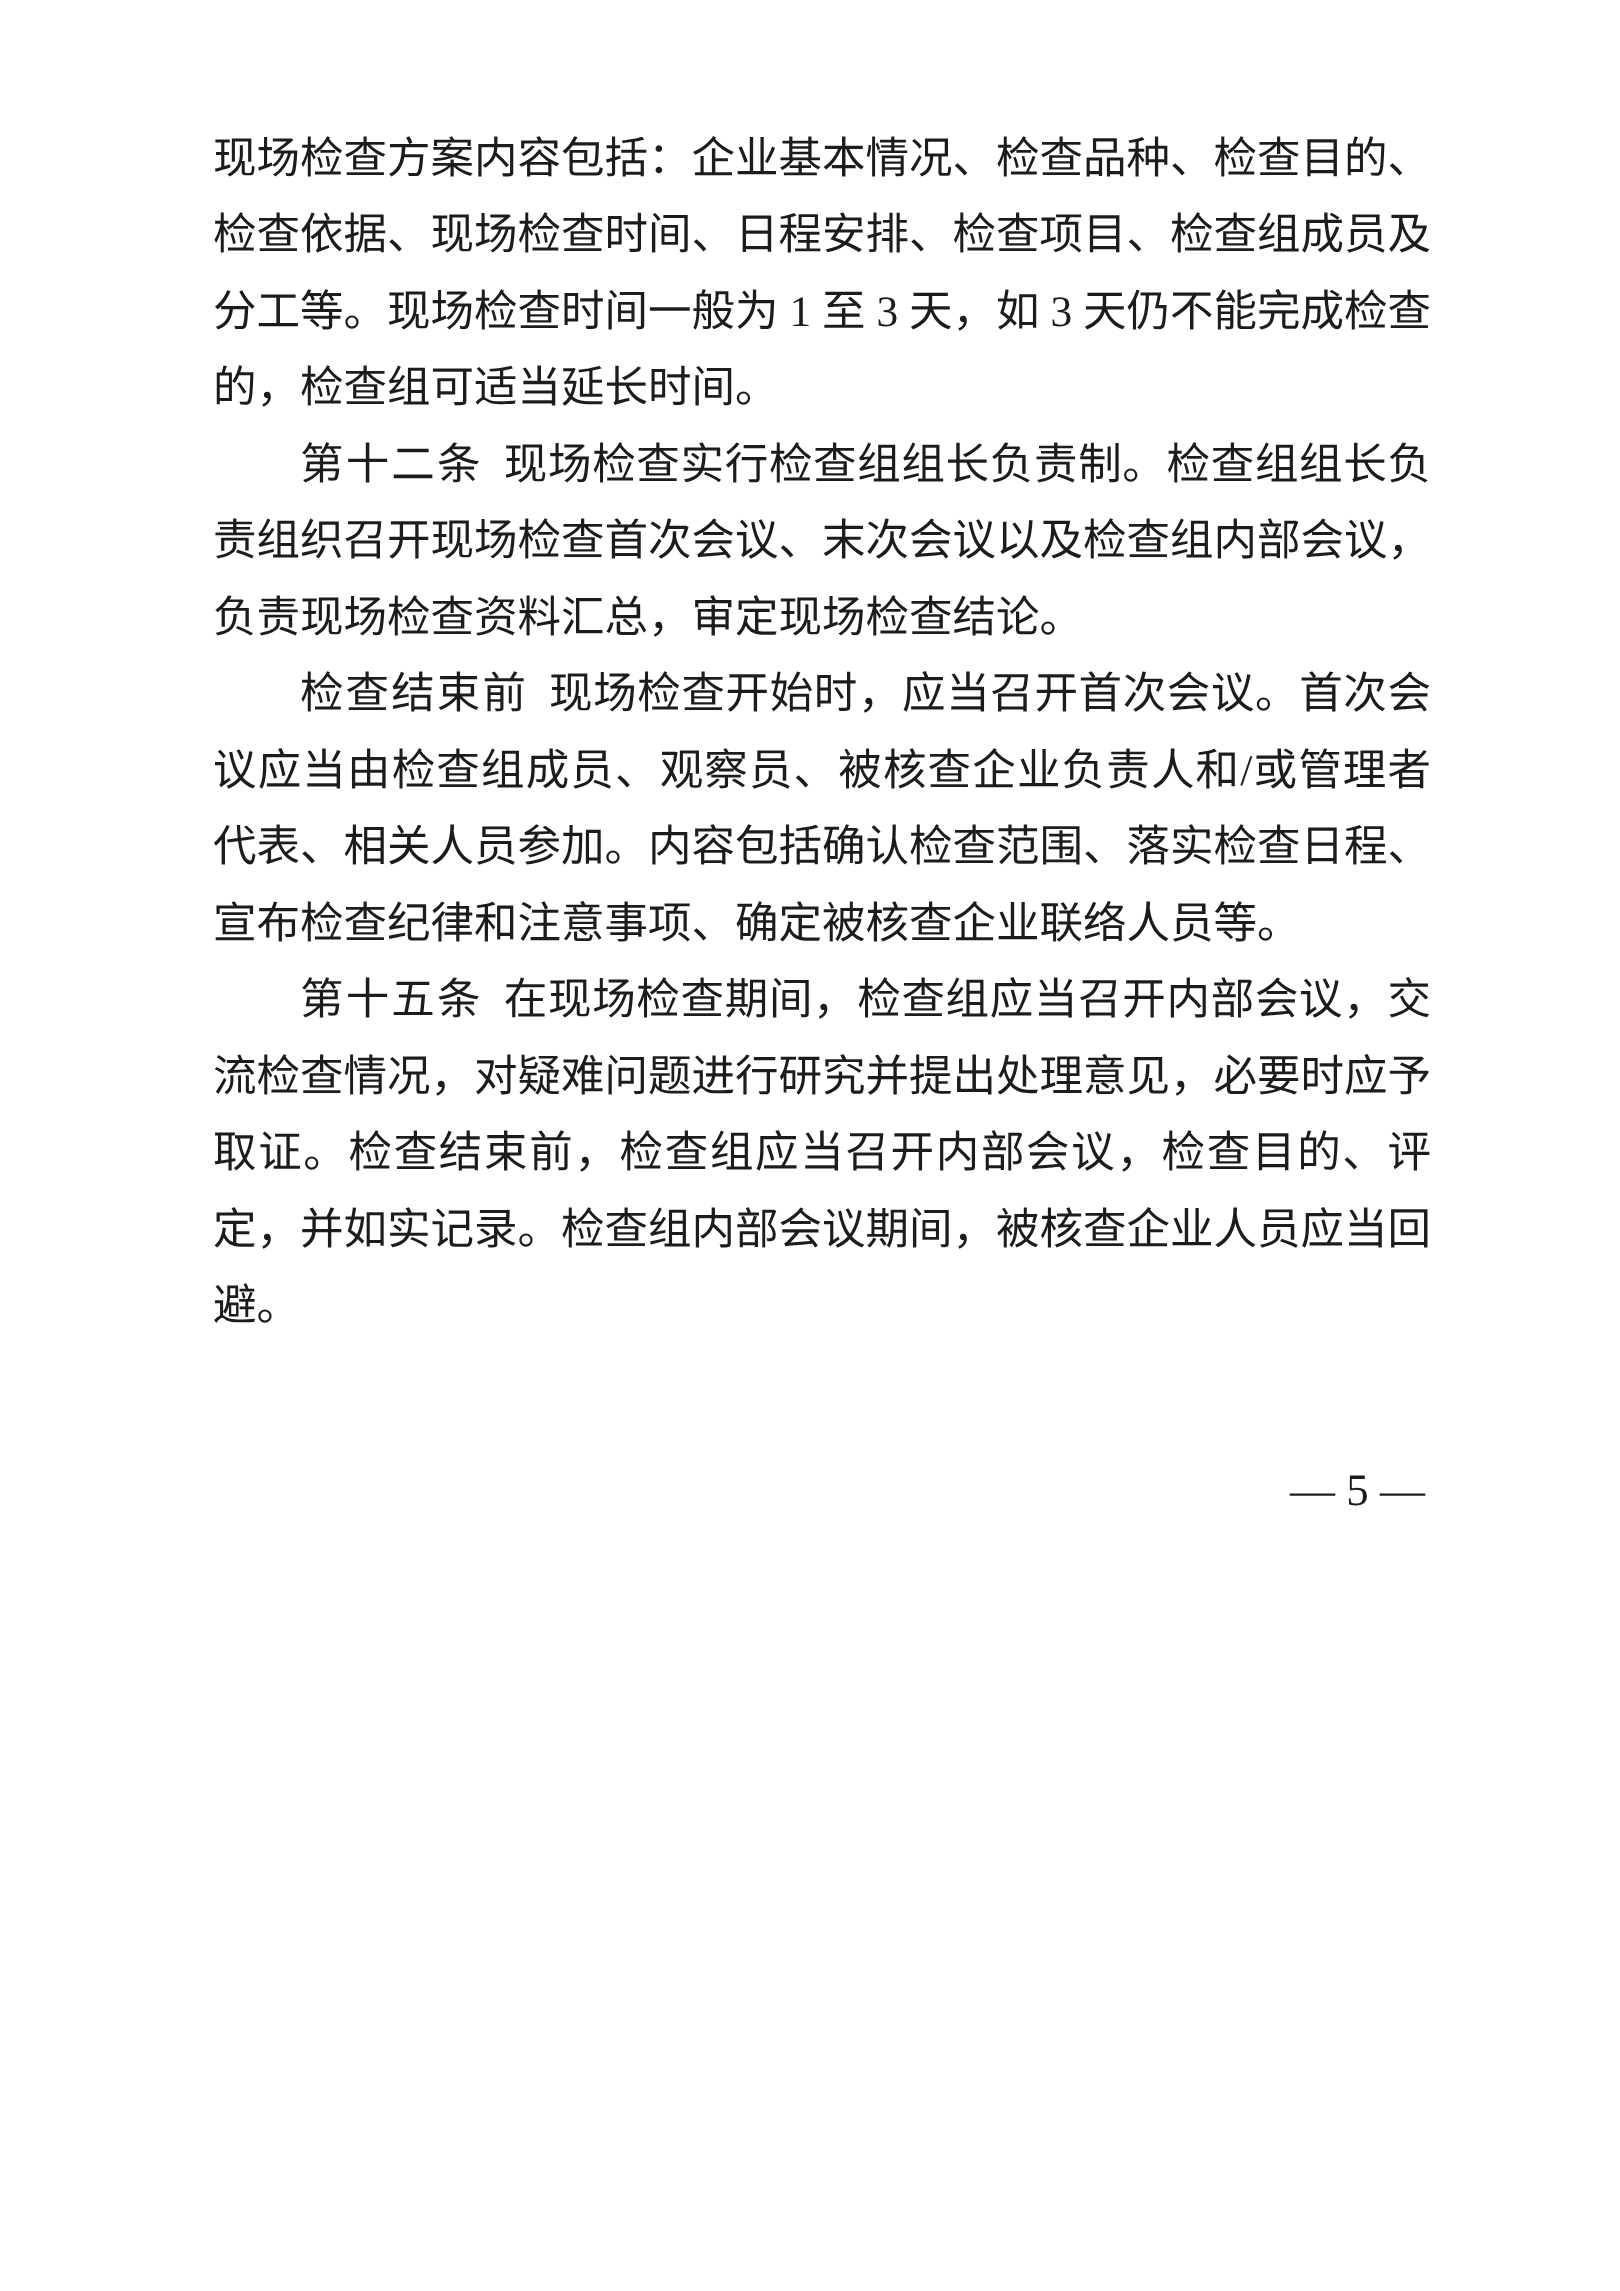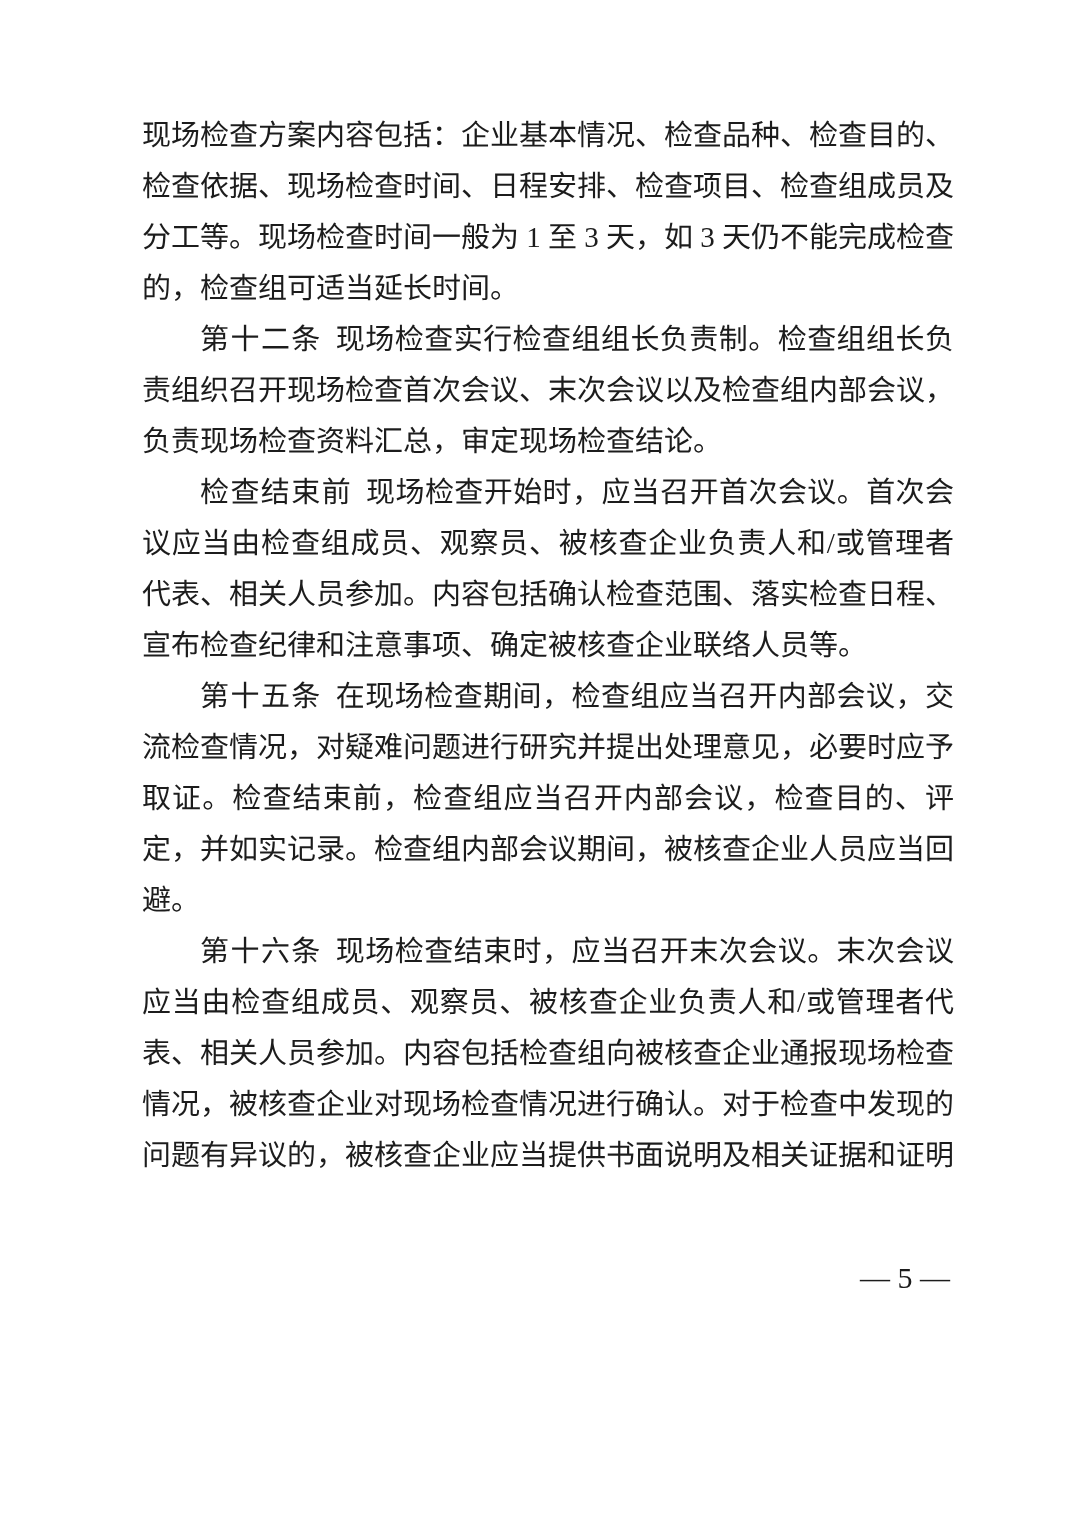--- a/index.html
+++ b/index.html
@@ -11,21 +11,21 @@
     width: 1080px;
     height: 1527px;
     overflow: hidden;
     font-family: "Liberation Serif", "DejaVu Serif", serif;
     color: #1c1c1c;
   }
   .page {
     box-sizing: border-box;
     width: 1080px;
     height: 1527px;
-    padding: 110px 126px 0 142px;
+    padding: 81px 126px 0 142px;
     background: #ffffff;
   }
   .para {
     margin: 0;
     font-size: 29px;
     line-height: 51px;
     text-align: justify;
     text-justify: inter-ideograph;
     text-indent: 58px;
     word-break: normal;
@@ -65,21 +65,18 @@
 
   <p class="para">
     <b class="lead">检查结束前</b><span>现场检查开始时，应当召开首次会议。首次会议应当由检查组成员、观察员、被核查企业负责人和/或管理者代表、相关人员参加。内容包括确认检查范围、落实检查日程、宣布检查纪律和注意事项、确定被核查企业联络人员等。</span>
   </p>
 
 
   <p class="para">
     <b class="lead">第十五条</b><span>在现场检查期间，检查组应当召开内部会议，交流检查情况，对疑难问题进行研究并提出处理意见，必要时应予取证。检查结束前，检查组应当召开内部会议，检查目的、评定，并如实记录。检查组内部会议期间，被核查企业人员应当回避。</span>
   </p>
 
-  <p class="para">
-    <b class="lead">第十六条</b><span>现场检查结束时，应当召开末次会议。末次会议应当由检查组成员、观察员、被核查企业负责人和/或管理者代表、相关人员参加。内容包括检查组向被核查企业通报现场检查情况，被核查企业对现场检查情况进行确认。对于检查中发现的问题有异议的，被核查企业应当提供书面说明及相关证据和证明</span>
-  </p>
 
   <div class="footer">
     <span>— 5 —</span>
   </div>
 
 </div>
 
 </body></html>

